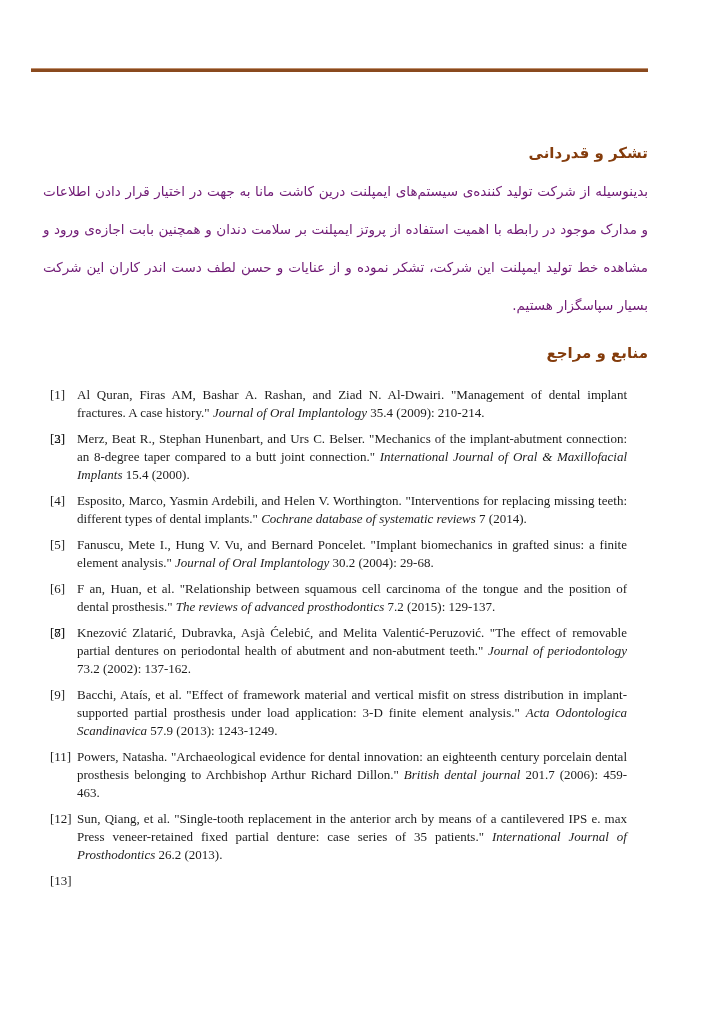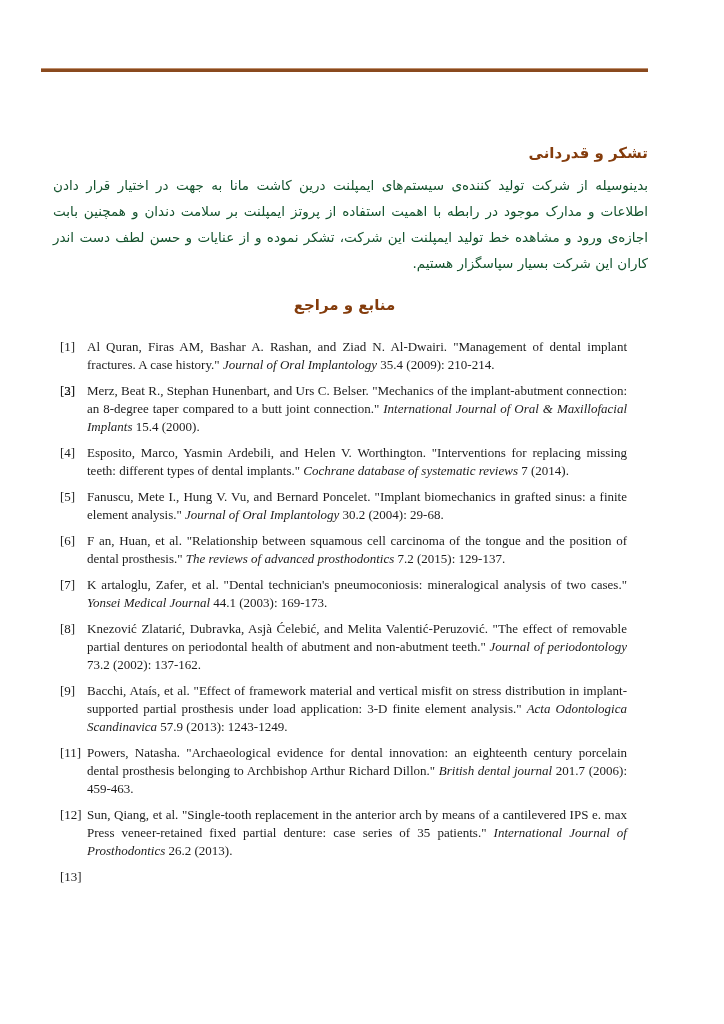--- a/index.html
+++ b/index.html
@@ -6,21 +6,21 @@
     margin: 0;
     padding: 0;
     background: #ffffff;
   }
   .page {
     position: relative;
     width: 724px;
     height: 1024px;
     background: #ffffff;
     box-sizing: border-box;
-    padding: 0 76px 0 41px;
+    padding: 0 76px 0 31px;
     overflow: hidden;
     border-radius: 6px;
   }
   .top-rule {
     margin-top: 68px;
     height: 4px;
     background: linear-gradient(to bottom, #c09170 0, #c09170 1px, #8a4a1e 1px, #8a4a1e 100%);
   }
   .fa-heading {
     font-family: "DejaVu Sans", sans-serif;
@@ -31,26 +31,25 @@
     font-size: 15px;
     font-weight: bold;
     margin: 72px 0 10px 0;
   }
   .fa-body {
     font-family: "DejaVu Sans", sans-serif;
     direction: rtl;
     unicode-bidi: embed;
     text-align: justify;
     font-size: 13.5px;
-    line-height: 26px;
-    color: #14532d;
+    line-height: 38px;
+    color: #701a75;
     margin: 0 0 0 12px;
   }
   .fa-heading.centered {
-    text-align: center;
     margin: 20px 0 24px 0;
   }
   .ref-list {
     list-style: none;
     margin: 0 21px 0 19px;
     padding: 0;
     font-family: "Liberation Serif", serif;
     font-size: 13px;
     color: #1c1c1c;
   }
@@ -82,20 +81,20 @@
 
   <h2 class="fa-heading centered">منابع و مراجع</h2>
 
   <ol id="ref-list" class="ref-list">
       <li class="ref-item"><span class="ref-num">[1]</span><span class="ref-body"><span>Al Quran, Firas AM, Bashar A. Rashan, and Ziad N. Al-Dwairi. "Management of dental implant fractures. A case history." </span><i>Journal of Oral Implantology</i><span> 35.4 (2009): 210-214.</span></span></li>
       <li class="ref-item"><span class="ref-num">[2]</span></li>
       <li class="ref-item"><span class="ref-num">[3]</span><span class="ref-body"><span>Merz, Beat R., Stephan Hunenbart, and Urs C. Belser. "Mechanics of the implant-abutment connection: an 8-degree taper compared to a butt joint connection." </span><i>International Journal of Oral &amp; Maxillofacial Implants</i><span> 15.4 (2000).</span></span></li>
       <li class="ref-item"><span class="ref-num">[4]</span><span class="ref-body"><span>Esposito, Marco, Yasmin Ardebili, and Helen V. Worthington. "Interventions for replacing missing teeth: different types of dental implants." </span><i>Cochrane database of systematic reviews</i><span> 7 (2014).</span></span></li>
       <li class="ref-item"><span class="ref-num">[5]</span><span class="ref-body"><span>Fanuscu, Mete I., Hung V. Vu, and Bernard Poncelet. "Implant biomechanics in grafted sinus: a finite element analysis." </span><i>Journal of Oral Implantology</i><span> 30.2 (2004): 29-68.</span></span></li>
       <li class="ref-item"><span class="ref-num">[6]</span><span class="ref-body"><span>F an, Huan, et al. "Relationship between squamous cell carcinoma of the tongue and the position of dental prosthesis." </span><i>The reviews of advanced prosthodontics</i><span> 7.2 (2015): 129-137.</span></span></li>
-      <li class="ref-item"><span class="ref-num">[7]</span><span class="ref-body"><span>K artaloglu, Zafer, et al. "Dental technician's pneumoconiosis: mineralogical analysis of two cases." </span><i>Yonsei Medical Journal</i><span> 44.1 (2003): 169-173.</span></span></li>
+      <li class="ref-item"><span class="ref-num">[7]</span></li>
       <li class="ref-item"><span class="ref-num">[8]</span><span class="ref-body"><span>Knezović Zlatarić, Dubravka, Asjà Ćelebić, and Melita Valentić-Peruzović. "The effect of removable partial dentures on periodontal health of abutment and non-abutment teeth." </span><i>Journal of periodontology</i><span> 73.2 (2002): 137-162.</span></span></li>
       <li class="ref-item"><span class="ref-num">[9]</span><span class="ref-body"><span>Bacchi, Ataís, et al. "Effect of framework material and vertical misfit on stress distribution in implant-supported partial prosthesis under load application: 3-D finite element analysis." </span><i>Acta Odontologica Scandinavica</i><span> 57.9 (2013): 1243-1249.</span></span></li>
       <li class="ref-item"><span class="ref-num">[11]</span><span class="ref-body"><span>Powers, Natasha. "Archaeological evidence for dental innovation: an eighteenth century porcelain dental prosthesis belonging to Archbishop Arthur Richard Dillon." </span><i>British dental journal</i><span> 201.7 (2006): 459-463.</span></span></li>
       <li class="ref-item"><span class="ref-num">[12]</span><span class="ref-body"><span>Sun, Qiang, et al. "Single-tooth replacement in the anterior arch by means of a cantilevered IPS e. max Press veneer-retained fixed partial denture: case series of 35 patients." </span><i>International Journal of Prosthodontics</i><span> 26.2 (2013).</span></span></li>
       <li class="ref-item"><span class="ref-num">[13]</span></li>
     </ol>
 </div>
 
 </body></html>

